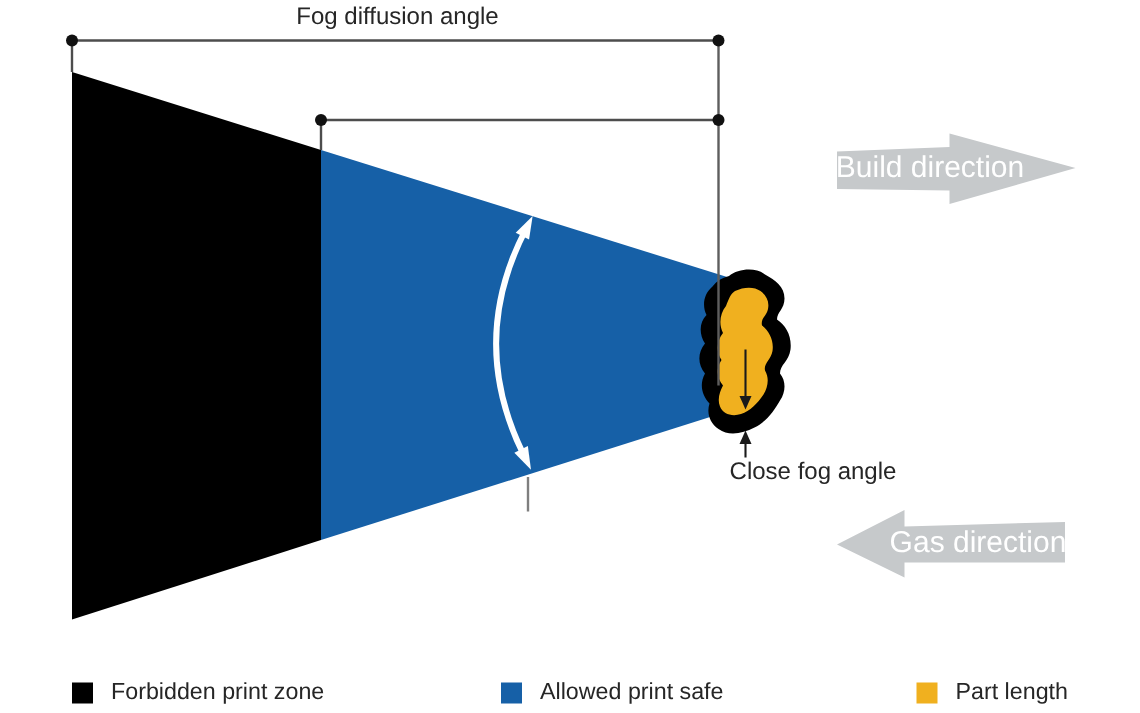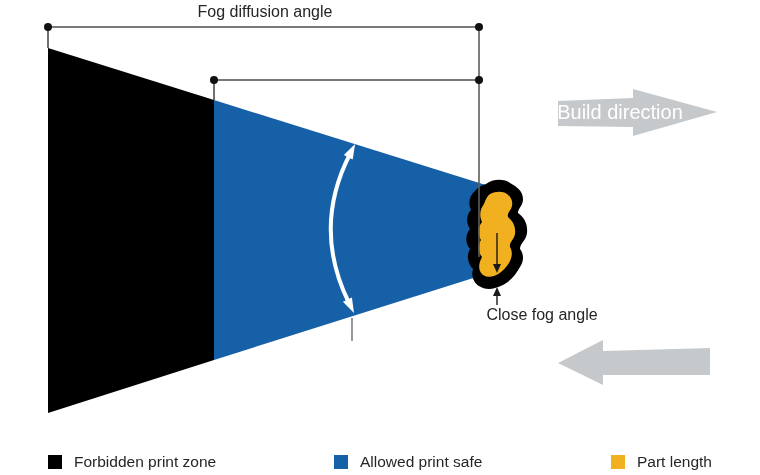--- a/index.html
+++ b/index.html
@@ -103,20 +103,21 @@
   </svg>
 
   <div class="lbl" style="left:265px;top:4px;">Fog diffusion angle</div>
 
 
   <div class="lbl on-arrow" style="left:620px;top:104px;">Build direction</div>
 
   <div class="lbl" style="left:542px;top:307px;">Close fog angle</div>
 
 
+  <div class="lbl on-arrow" style="left:652px;top:354px;">Gas direction</div>
 
   <div>
     <div class="legend-item" style="left:48px;">
       <span class="swatch" style="background-color: rgb(0, 0, 0);"></span>
       <span class="legend-label">Forbidden print zone</span>
     </div>
     <div class="legend-item" style="left:334px;">
       <span class="swatch" style="background-color: rgb(22, 96, 167);"></span>
       <span class="legend-label">Allowed print safe</span>
     </div>

